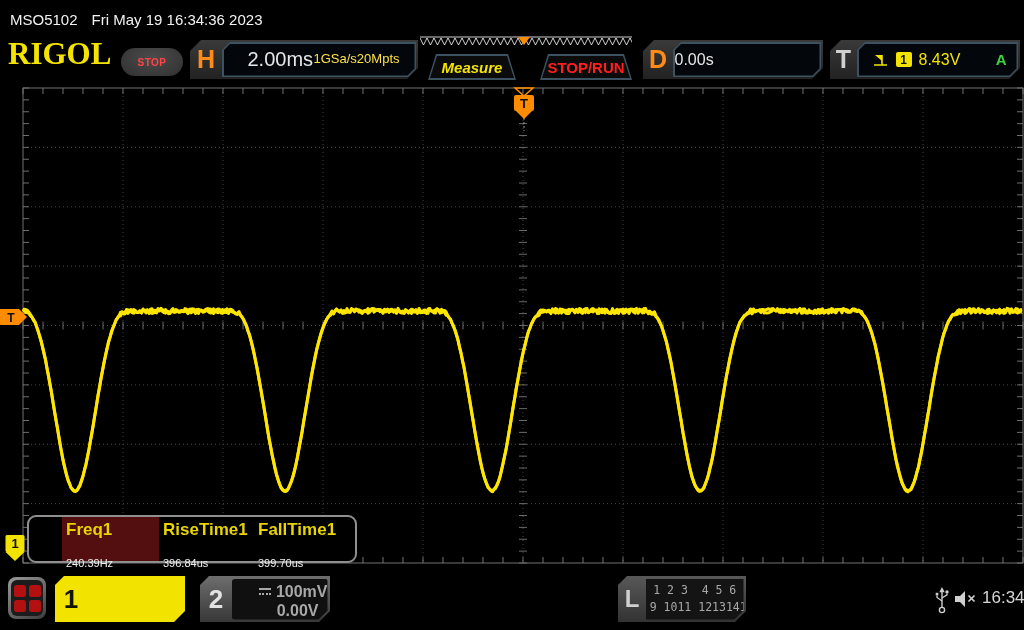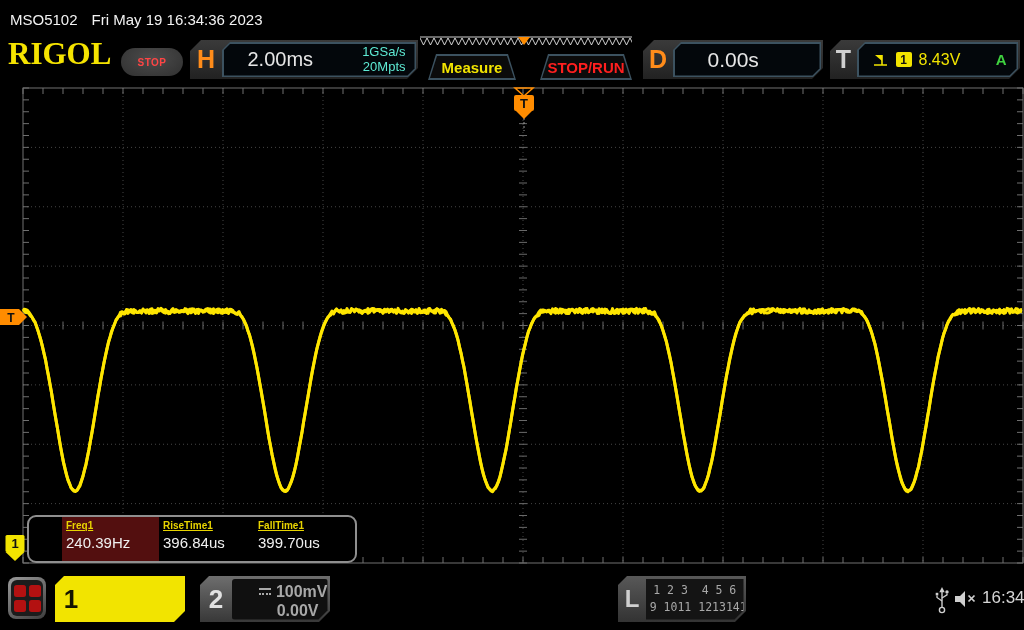--- a/index.html
+++ b/index.html
@@ -23,55 +23,55 @@
   .hgrp{background:linear-gradient(#3a3a3a,#222);clip-path:polygon(11px 0,100% 0,100% calc(100% - 11px),calc(100% - 11px) 100%,0 100%,0 11px);}
   .hgrp .tab{position:absolute;left:0;top:0;bottom:0;display:flex;align-items:center;justify-content:center;font-weight:bold;}
   .vbox{position:absolute;top:2px;right:2px;bottom:2px;background:#3c5260;
         clip-path:polygon(8px 0,100% 0,100% calc(100% - 8px),calc(100% - 8px) 100%,0 100%,0 8px);}
   .vbox .inner{position:absolute;inset:1.5px;background:#03070b;display:flex;align-items:center;
         clip-path:polygon(7px 0,100% 0,100% calc(100% - 7px),calc(100% - 7px) 100%,0 100%,0 7px);}
   #hgroup{left:190px;top:12px;width:228px;height:39px;}
   #hgroup .tab{width:32px;color:#ff8c1a;font-size:25px;}
   #hgroup .vbox{left:32px;}
   .tbase{color:#e6e6e6;font-size:20px;padding-left:24px;flex:1;}
-  .acq{display:flex;flex-direction:column;align-items:flex-end;color:#5eead4;font-size:13px;line-height:1.12;padding-right:9px;}
+  .acq{display:flex;align-items:flex-end;color:#fde047;font-size:13px;line-height:1.12;padding-right:15px;}
 
   #strip{left:420px;top:8px;width:212px;height:16px;}
   .hbtn{top:26px;height:26px;background:#3c5260;clip-path:polygon(8px 0,calc(100% - 8px) 0,100% 100%,0 100%);}
   .hbtn .inner{position:absolute;inset:2px;background:#0b0b0b;display:flex;align-items:center;justify-content:center;
         clip-path:polygon(7px 0,calc(100% - 7px) 0,100% 100%,0 100%);font-weight:bold;font-size:15px;}
   #btn-measure{left:428px;width:88px;}
-  #btn-measure .inner{color:#f2e400;}
+  #btn-measure .inner{color:#f2e400;font-style:italic;}
   #btn-stoprun{left:540px;width:92px;}
   #btn-stoprun .inner{color:#ff1f1f;}
 
   #dgroup{left:643px;top:12px;width:180px;height:39px;}
   #dgroup .tab{width:30px;color:#ff8c1a;font-size:25px;}
   #dgroup .vbox{left:30px;}
-  .dval{color:#e6e6e6;font-size:21px;padding-left:33px;}
+  .dval{color:#e6e6e6;font-size:16px;padding-left:0;}
 
   #tgroup{left:830px;top:12px;width:190px;height:39px;}
   #tgroup .tab{width:27px;color:#d0d0d0;font-size:25px;}
   #tgroup .vbox{left:27px;}
   #tgroup .inner{gap:7px;padding-left:14px;}
   .trigbadge{width:16px;height:15px;background:#f2e400;border-radius:2px;color:#111;
              font-size:12px;font-weight:bold;display:flex;align-items:center;justify-content:center;}
   .triglevel{color:#f2e400;font-size:16px;}
   .trigmode{margin-left:auto;padding-right:10px;color:#3fd23f;font-size:15px;font-weight:bold;}
 
   
   #plot{left:0;top:85px;width:1024px;height:482px;}
 
   
   #measure-panel{left:27px;top:515px;width:330px;height:48px;background:#000;
                  border:2px solid #8f8f8f;border-radius:9px;box-sizing:border-box;}
   .mcell{position:absolute;top:0;bottom:0;width:95px;padding:3px 0 0 4px;box-sizing:border-box;}
   .mcell.hl{background:#530f0f;}
-  .mcell .lab{color:#e8d400;font-size:10px;font-weight:bold;display:block;text-decoration:underline;}
-  .mcell .val{color:#f0f0f0;font-size:15px;display:block;margin-top:3px;}
+  .mcell .lab{color:#e8d400;font-size:17px;font-weight:bold;display:block;}
+  .mcell .val{color:#f0f0f0;font-size:11px;display:block;margin-top:17px;}
   #mc0{left:33px;width:97px;}
   #mc1{left:130px;}
   #mc2{left:225px;}
 
   
   #bottombar{left:0;top:567px;width:1024px;height:63px;}
   #menu-icon{left:8px;top:10px;width:38px;height:42px;border-radius:8px;
              background:linear-gradient(145deg,#9a9a9a,#3d3d3d);}
   #menu-icon .pad{position:absolute;inset:3px;border-radius:6px;background:#1c1c1c;
              display:grid;grid-template-columns:12px 12px;grid-template-rows:12px 12px;gap:3px;place-content:center;}

